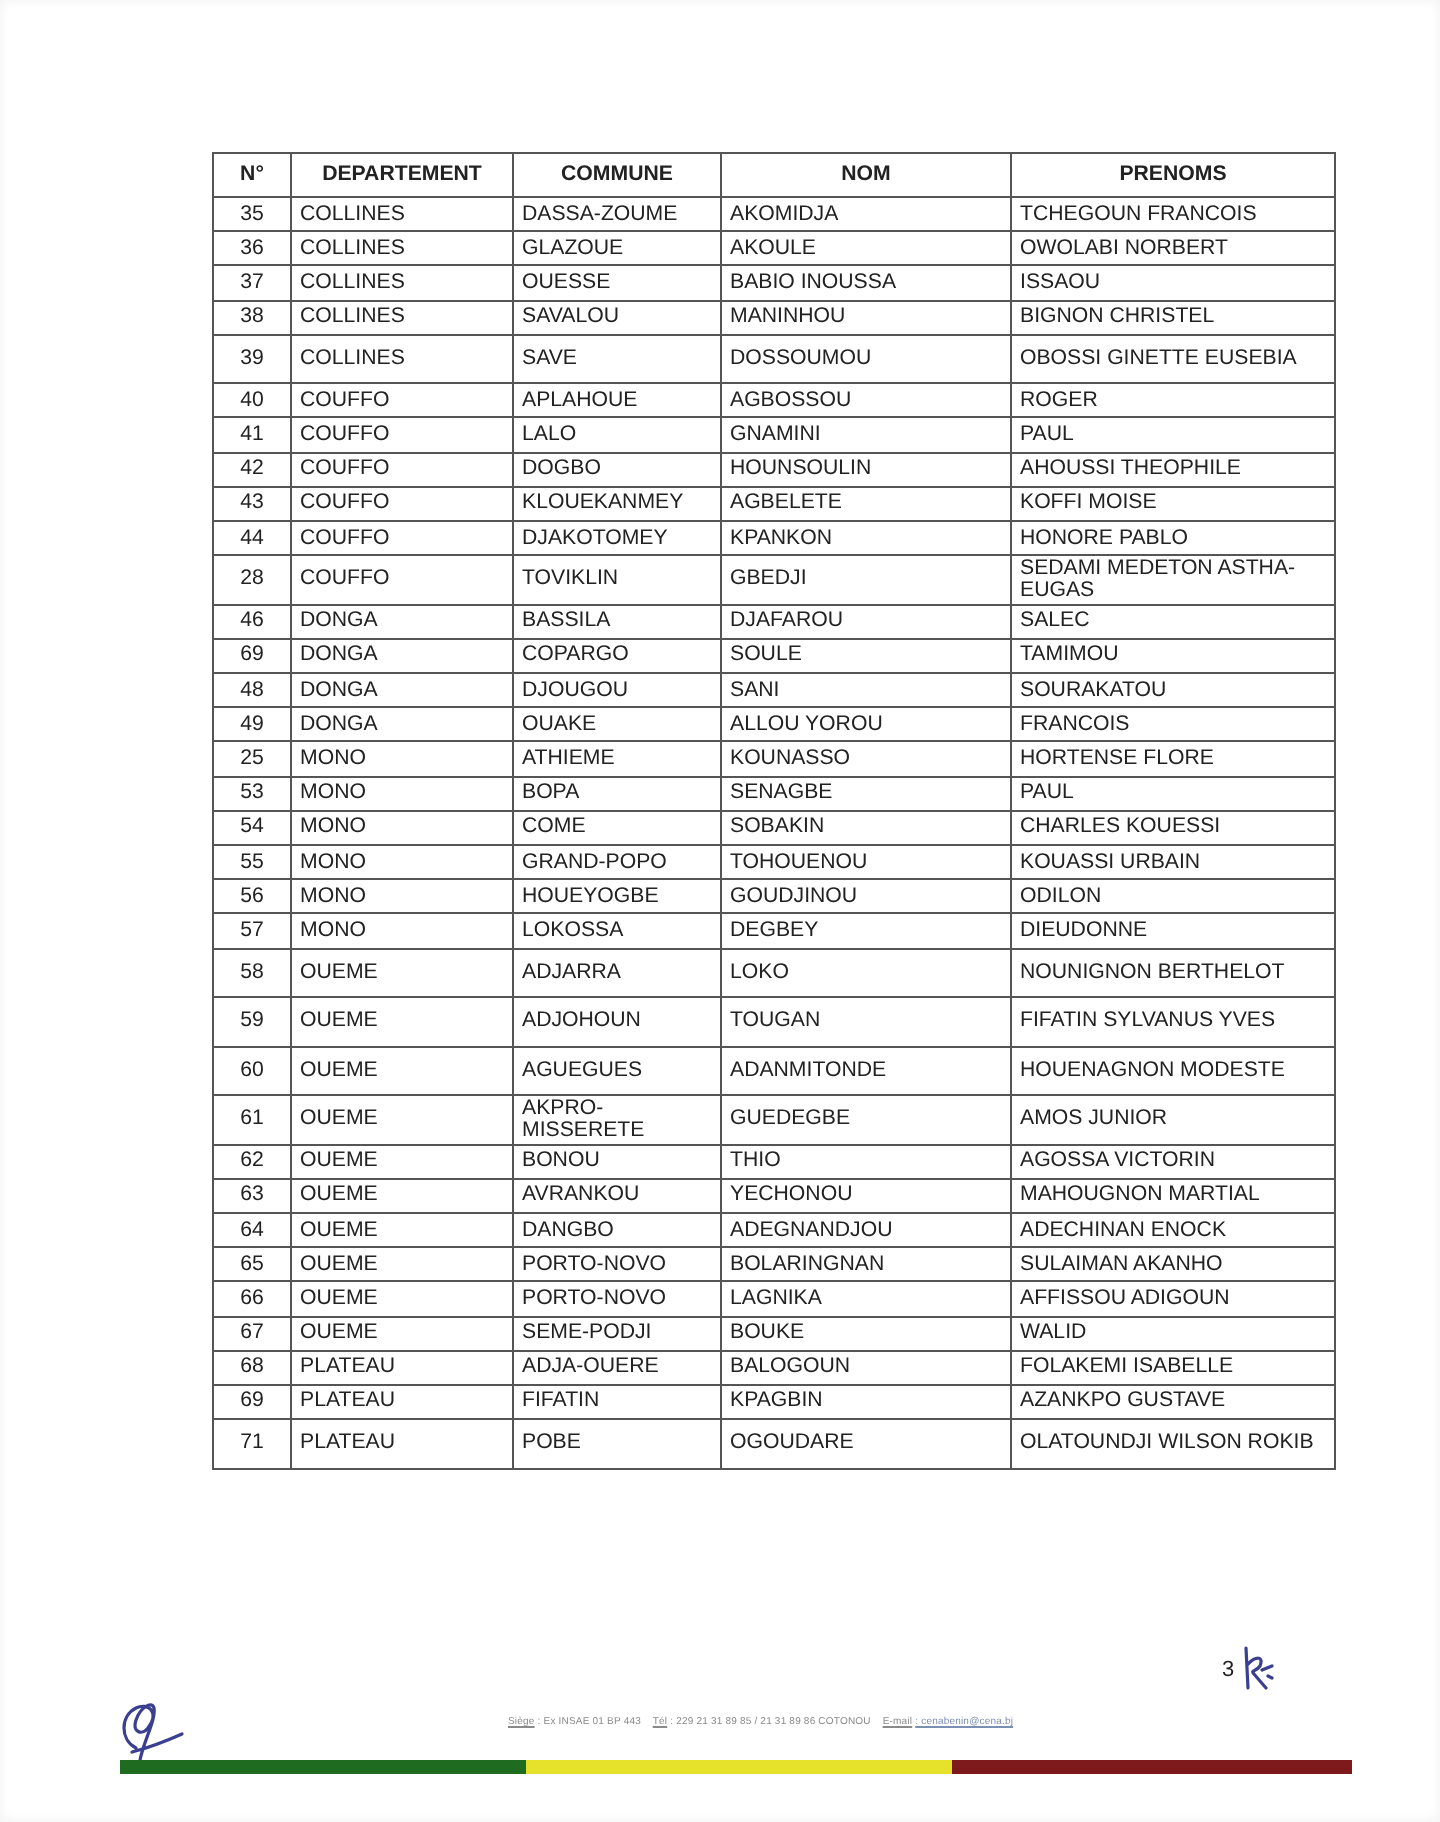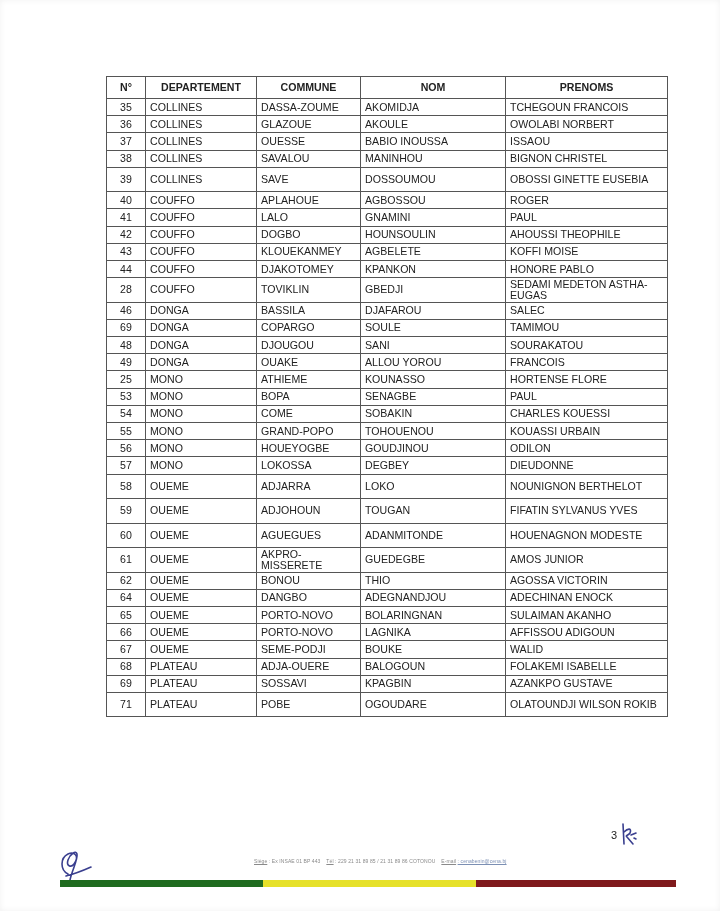--- a/index.html
+++ b/index.html
@@ -262,20 +262,27 @@
         <td class="wrap">AMOS JUNIOR</td>
       </tr>
       <tr>
         <td class="num">62</td>
         <td>OUEME</td>
         <td>BONOU</td>
         <td>THIO</td>
         <td>AGOSSA VICTORIN</td>
       </tr>
       <tr>
+        <td class="num">63</td>
+        <td>OUEME</td>
+        <td>AVRANKOU</td>
+        <td>YECHONOU</td>
+        <td>MAHOUGNON MARTIAL</td>
+      </tr>
+      <tr>
         <td class="num">64</td>
         <td>OUEME</td>
         <td>DANGBO</td>
         <td>ADEGNANDJOU</td>
         <td>ADECHINAN ENOCK</td>
       </tr>
       <tr>
         <td class="num">65</td>
         <td>OUEME</td>
         <td>PORTO-NOVO</td>
@@ -299,21 +306,21 @@
       <tr>
         <td class="num">68</td>
         <td>PLATEAU</td>
         <td>ADJA-OUERE</td>
         <td>BALOGOUN</td>
         <td>FOLAKEMI ISABELLE</td>
       </tr>
       <tr>
         <td class="num">69</td>
         <td>PLATEAU</td>
-        <td>SOSSAVI</td>
+        <td>FIFATIN</td>
         <td>KPAGBIN</td>
         <td>AZANKPO GUSTAVE</td>
       </tr>
       <tr class="tall">
         <td class="num">71</td>
         <td class="wrap">PLATEAU</td>
         <td class="wrap">POBE</td>
         <td class="wrap">OGOUDARE</td>
         <td class="wrap">OLATOUNDJI WILSON ROKIB</td>
       </tr>

